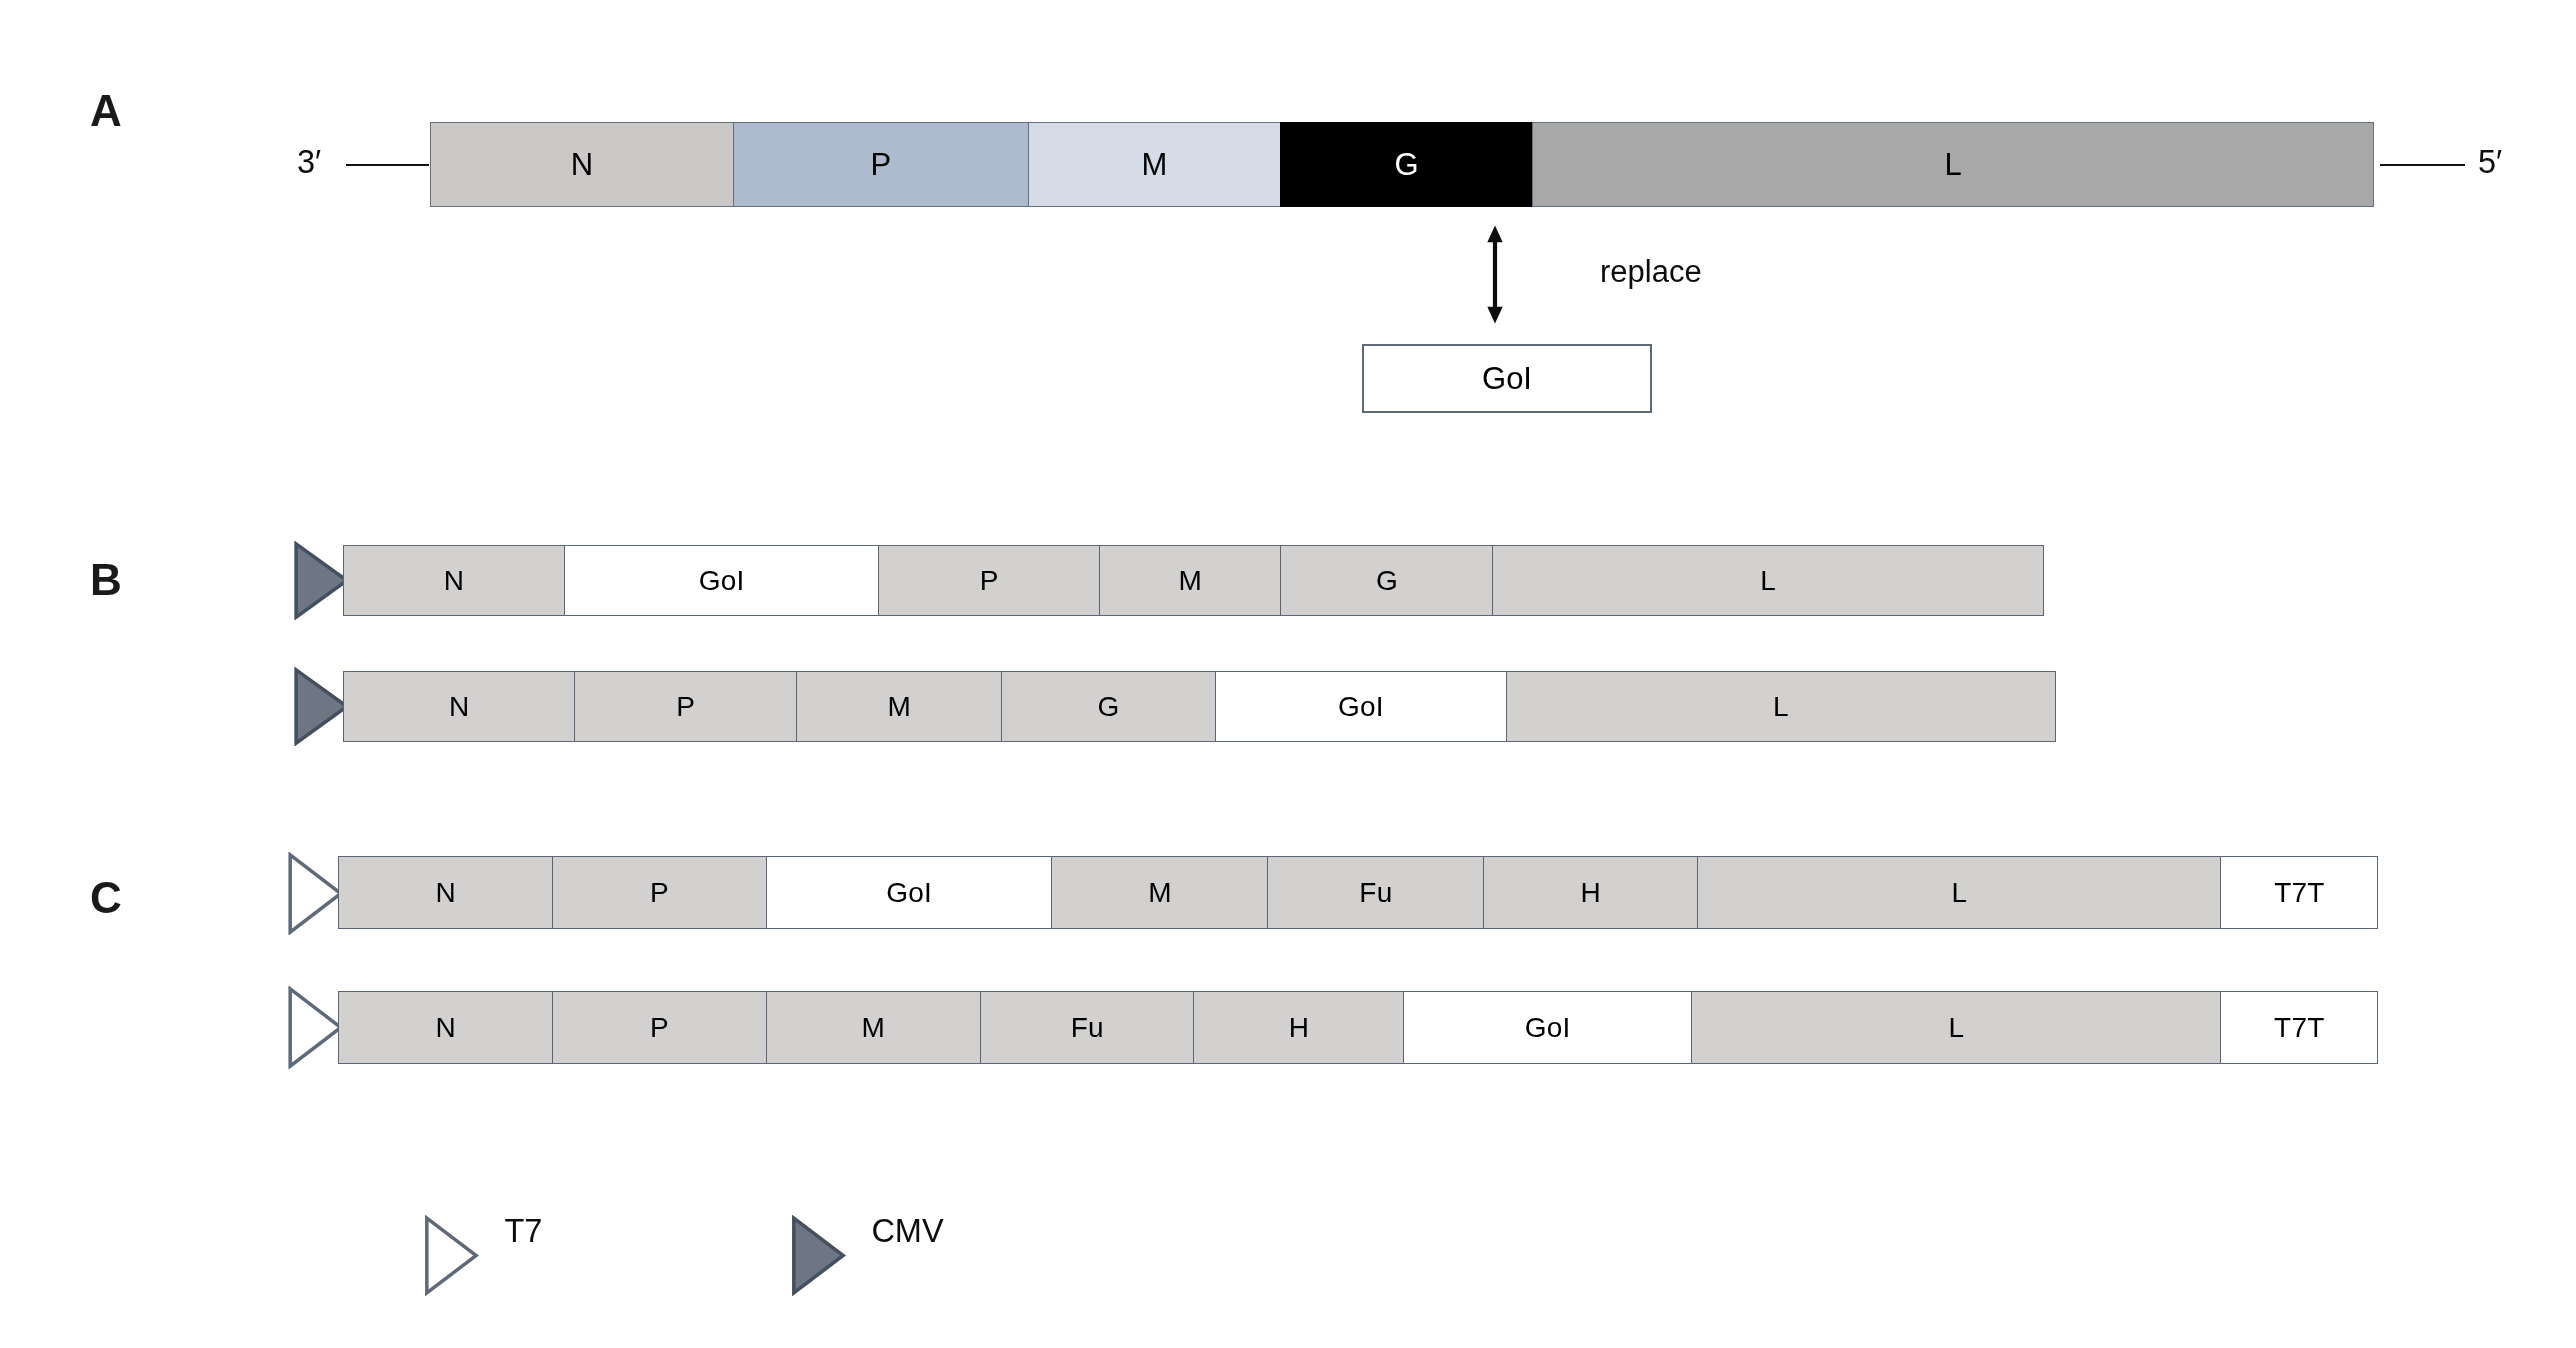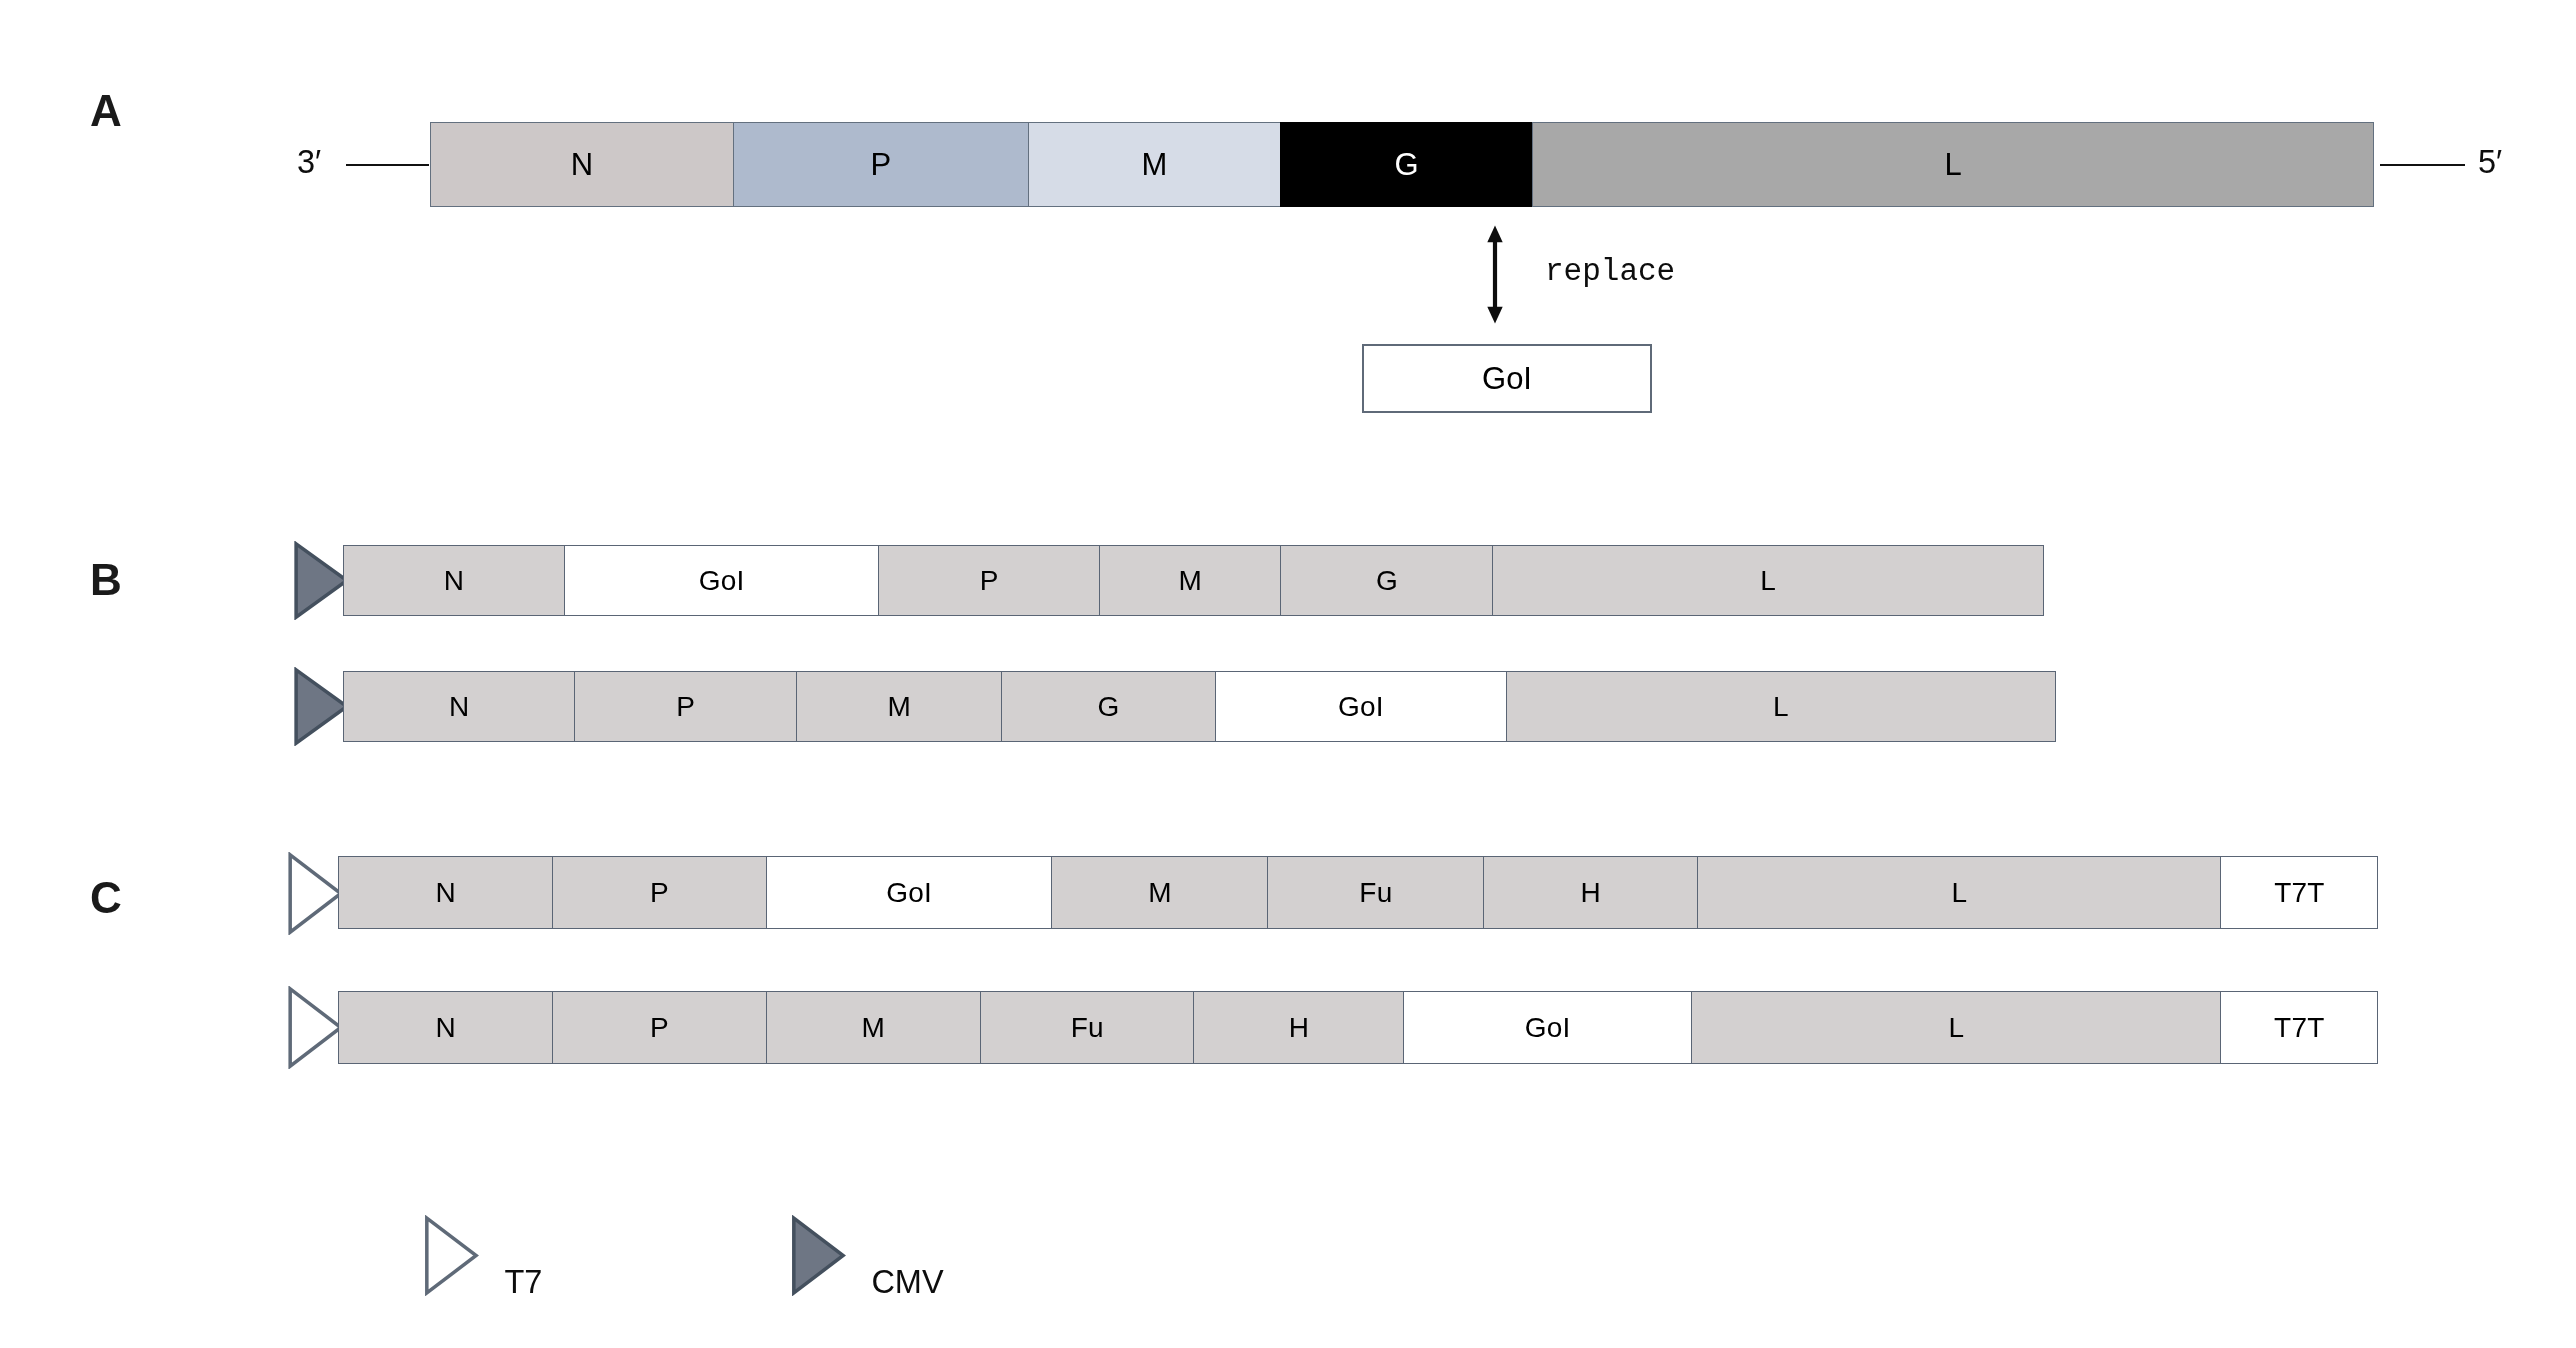--- a/index.html
+++ b/index.html
@@ -75,26 +75,25 @@
   #replace-arrow-wrap {
     position: absolute;
     left: 1481px;
     top: 225px;
     width: 28px;
     height: 99px;
   }
   #replace-arrow-wrap svg { display: block; }
   #replace-label {
     position: absolute;
-    left: 1545px;
+    left: 1600px;
     top: 256px;
     font-size: 31px;
     color: #0d0d0d;
     line-height: 1;
-    font-family: Liberation Mono, monospace;
   }
 
   #goi-standalone {
     position: absolute;
     left: 1362px;
     top: 344px;
     width: 290px;
     height: 69px;
     background: #ffffff;
     border: 2.1px solid #5f6a78;
@@ -112,21 +111,21 @@
     width: 0;
     height: 0;
   }
   .promoter svg { display: block; }
 
   
   #legend { position: absolute; left: 424px; top: 1215px; height: 85px; }
   .legend-item {
     position: absolute;
     display: flex;
-    align-items: flex-end;
+    align-items: flex-start;
   }
   .legend-text {
     font-size: 32.5px;
     color: #0d0d0d;
     margin-left: 25.4px;
     line-height: 1;
   }
   .white-seg { background: #ffffff; }
 </style>
 </head>

